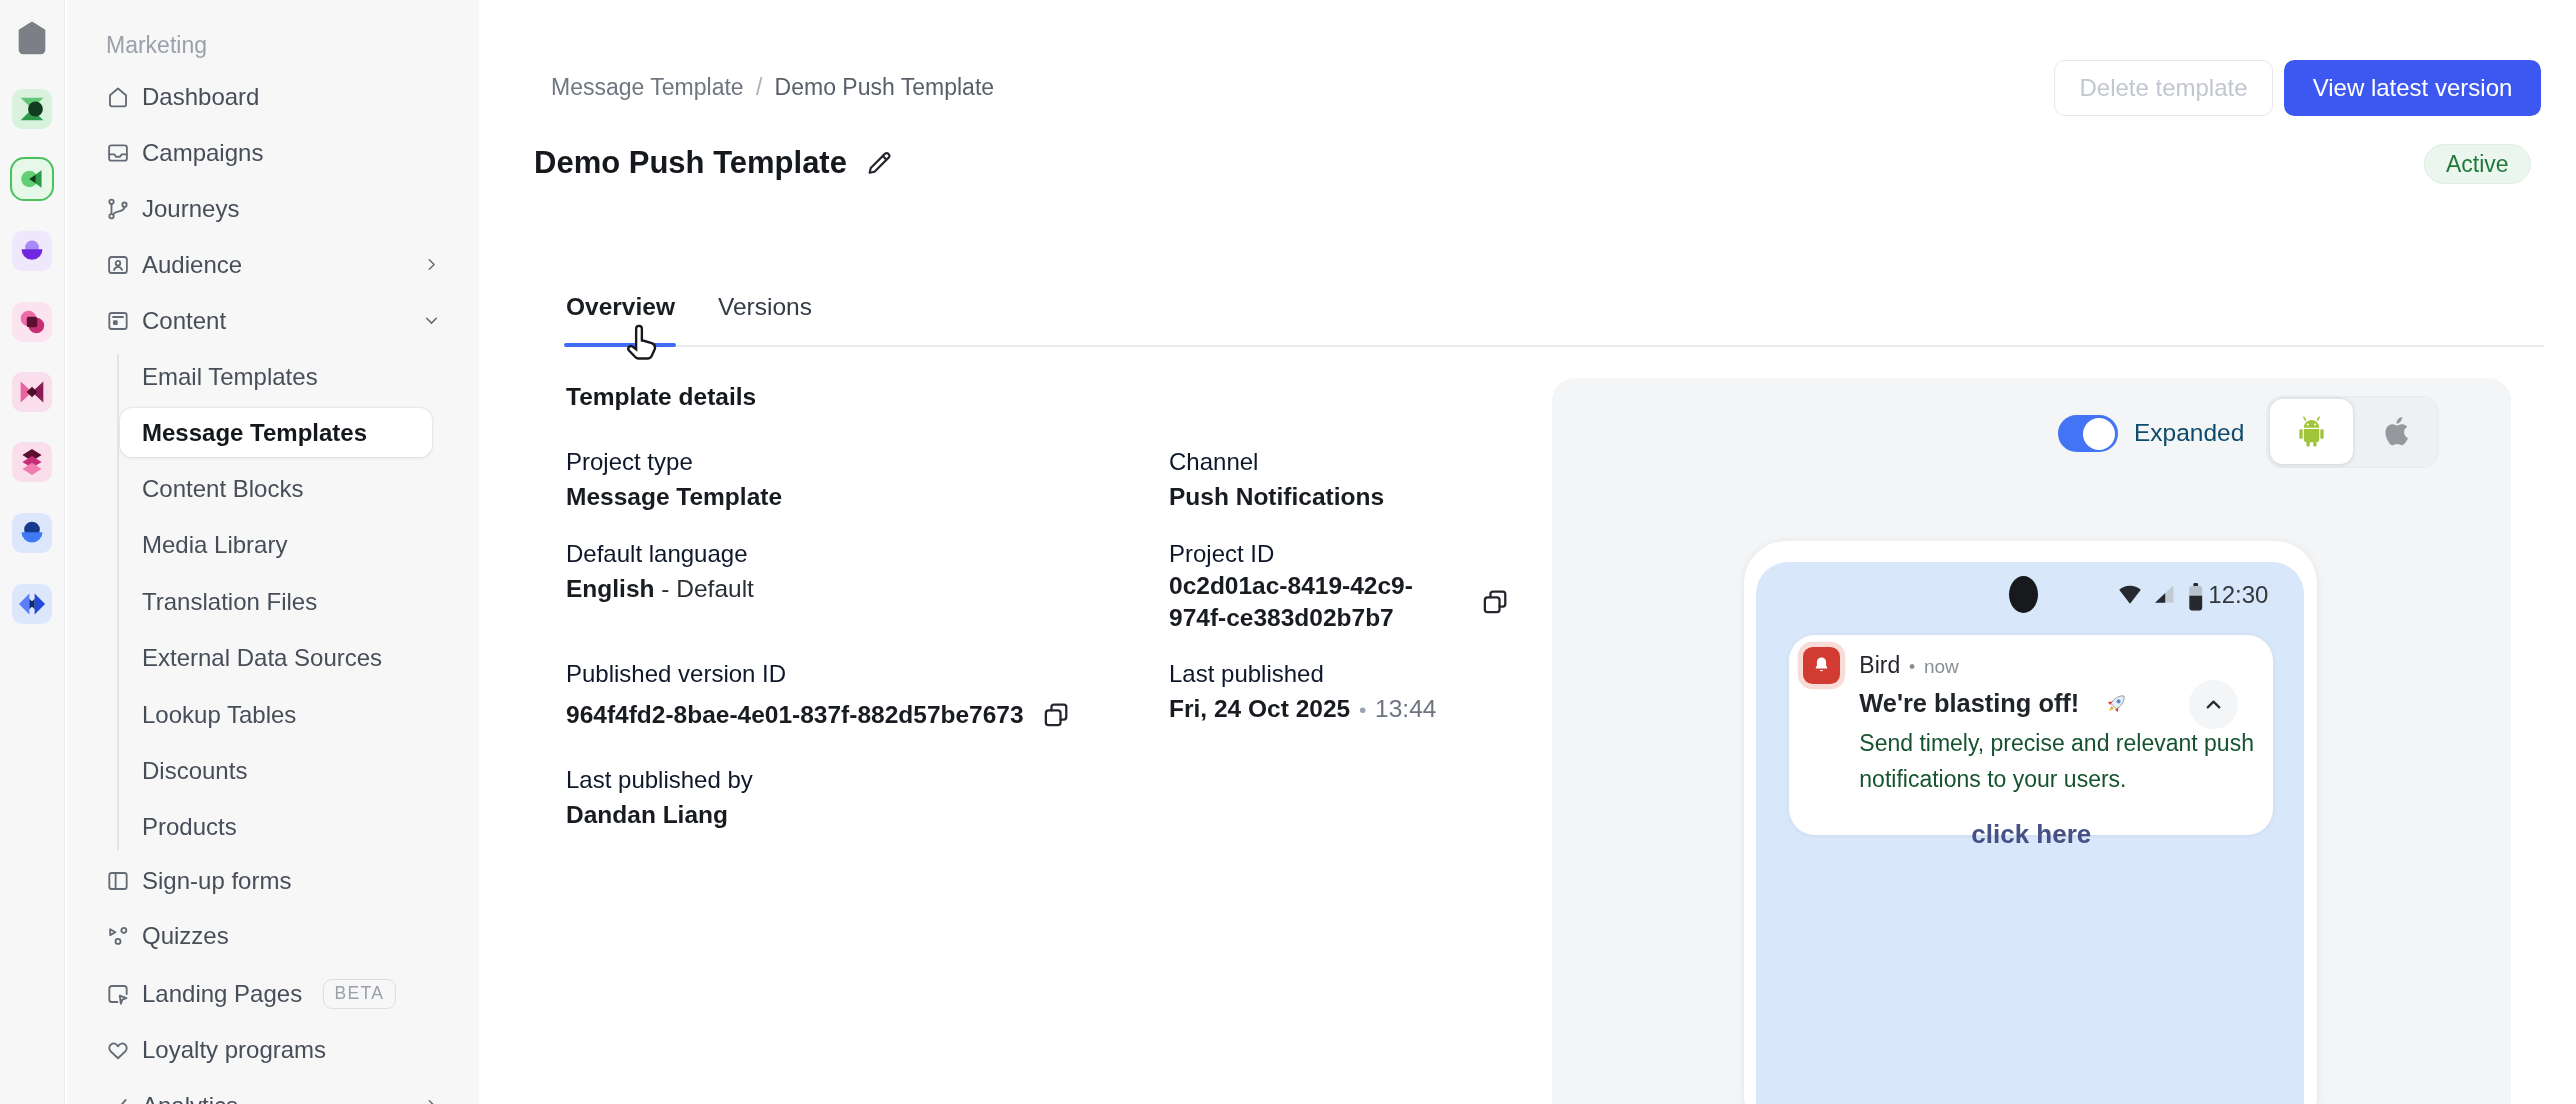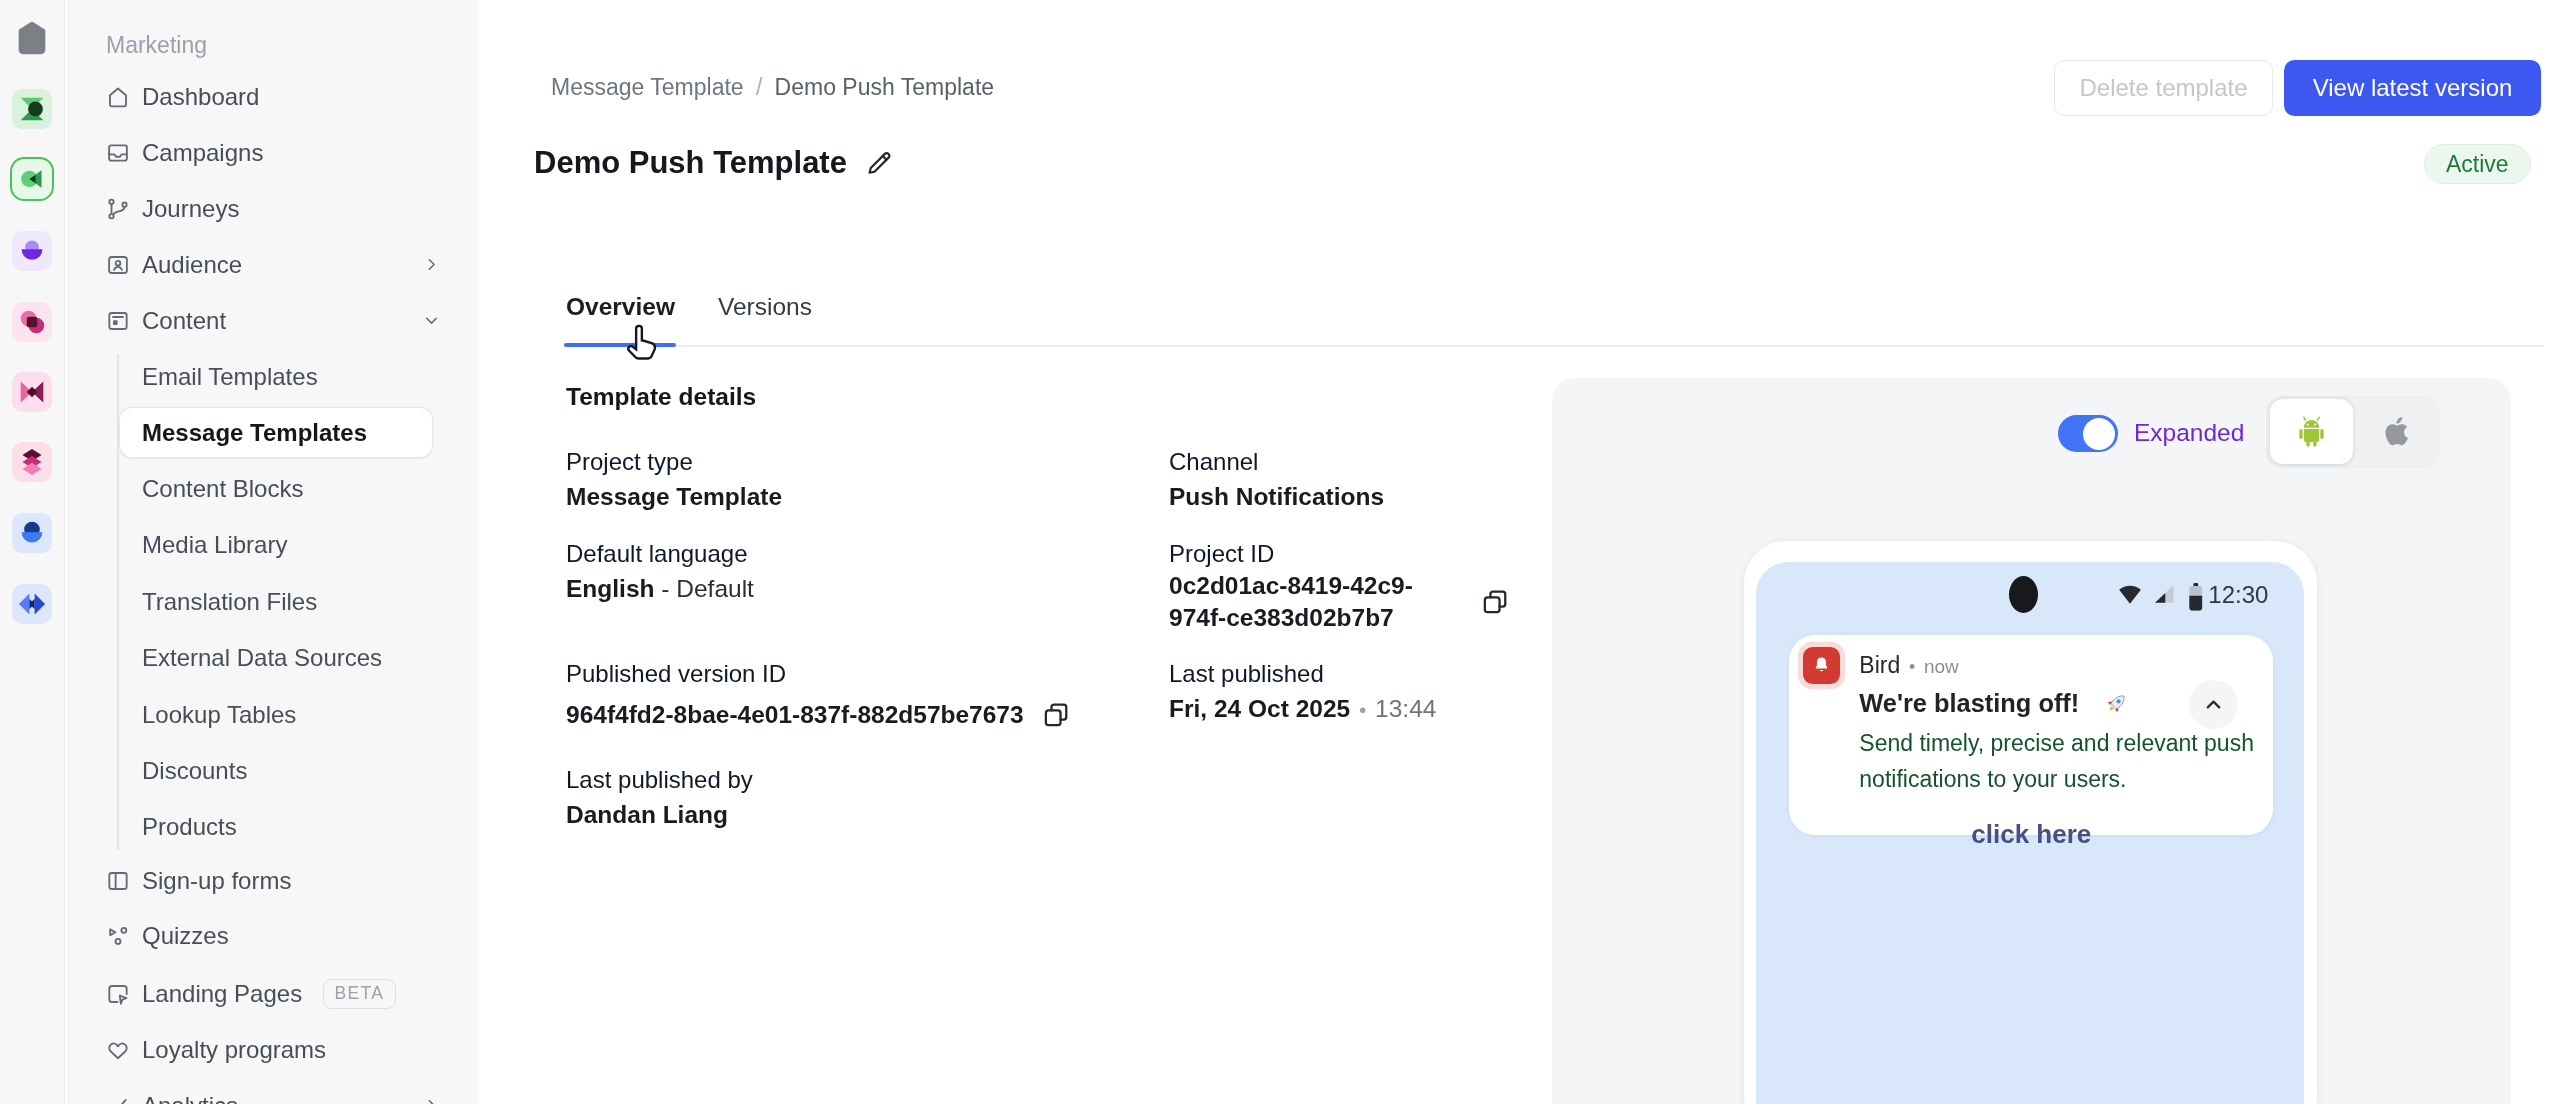--- a/index.html
+++ b/index.html
@@ -54,21 +54,21 @@
   .id-text { font-size:24.5px; font-weight:700; color:#181b20; line-height:32px; }
   .copy-btn { width:32px; height:32px; cursor:pointer; flex:0 0 auto; }
   .copy-btn svg { width:32px; height:32px; fill:none; stroke:#23272d; stroke-width:1.7; stroke-linejoin:round; stroke-linecap:round; }
   .dot-sep { color:#9aa3ad; font-weight:400; font-size:21px; margin:0 8.8px; }
   .time-light { color:#6d7480; font-weight:400; }
 
   
   .panel { position:absolute; left:1552px; top:378px; width:959px; height:754px; background:#f4f5f6; border-radius:23px; }
   .toggle { position:absolute; left:506px; top:37px; width:60px; height:37px; border-radius:18.4px; background:#4374f5; cursor:pointer; }
   .toggle .knob { position:absolute; right:2.6px; top:2.6px; width:32px; height:32px; background:#fff; border-radius:50%; }
-  .toggle-label { position:absolute; left:582px; top:41px; font-size:24.5px; color:#6d28d9; }
+  .toggle-label { position:absolute; left:582px; top:41px; font-size:24.5px; color:#0c4a6e; }
   .seg { position:absolute; left:714px; top:17.5px; width:173px; height:72px; background:#eef0f2; border-radius:16px; box-shadow:inset 0 0 0 0.9px rgba(0,0,0,.02); }
   .seg-cell { position:absolute; top:3.5px; width:83px; height:65px; display:flex; align-items:center; justify-content:center; cursor:pointer; }
   .seg-cell.sel { left:3.5px; background:#fff; border-radius:13px; box-shadow:0 0.9px 4.4px rgba(22,26,32,.14); }
   .seg-cell.unsel { left:87px; }
 
   
   .phone { position:absolute; left:192px; top:163px; width:573px; height:596px; background:#fff; border-radius:42px; box-shadow:0 1.8px 8.8px rgba(25,30,40,.08); }
   .phone-screen { position:absolute; left:12.3px; top:21px; width:548px; height:575px; background:#d8e7f9; border-radius:32px 32px 0 0; overflow:hidden; }
   .cam { position:absolute; left:253px; top:14px; width:29px; height:37px; background:#17191c; border-radius:50%; }
   .sb-time { position:absolute; left:452px; top:19px; font-size:24px; color:#33373c;text-align:center; }

